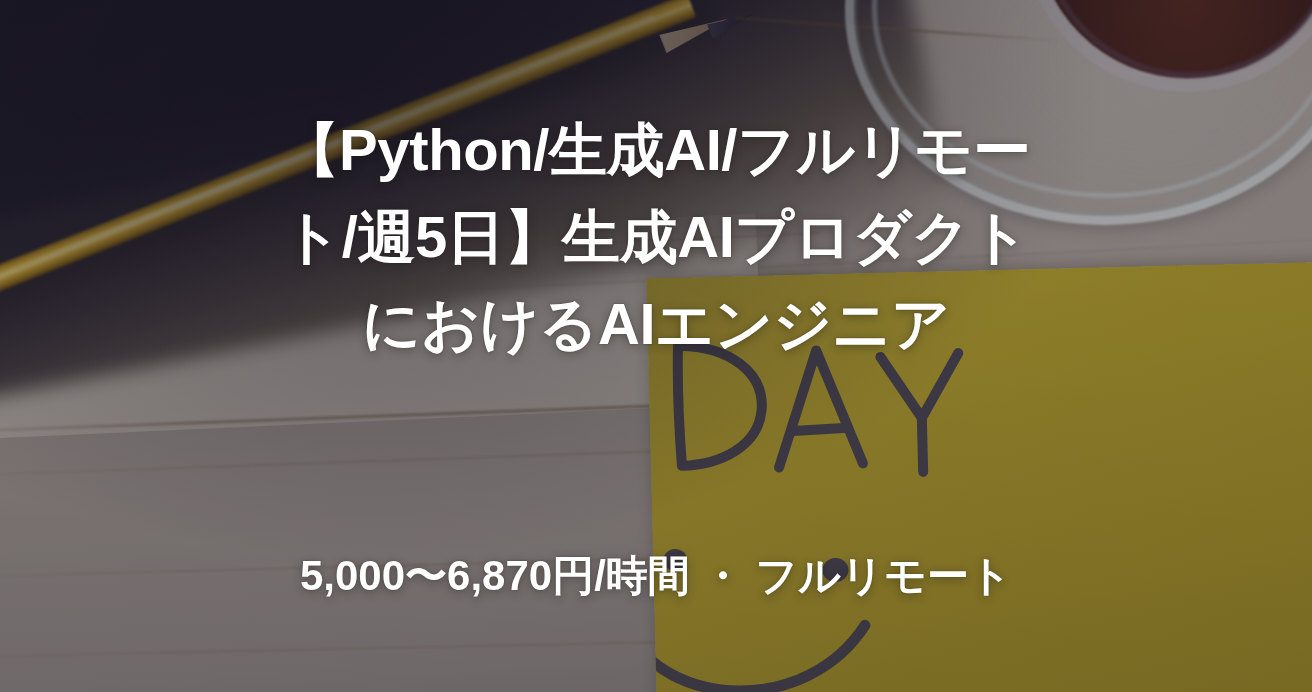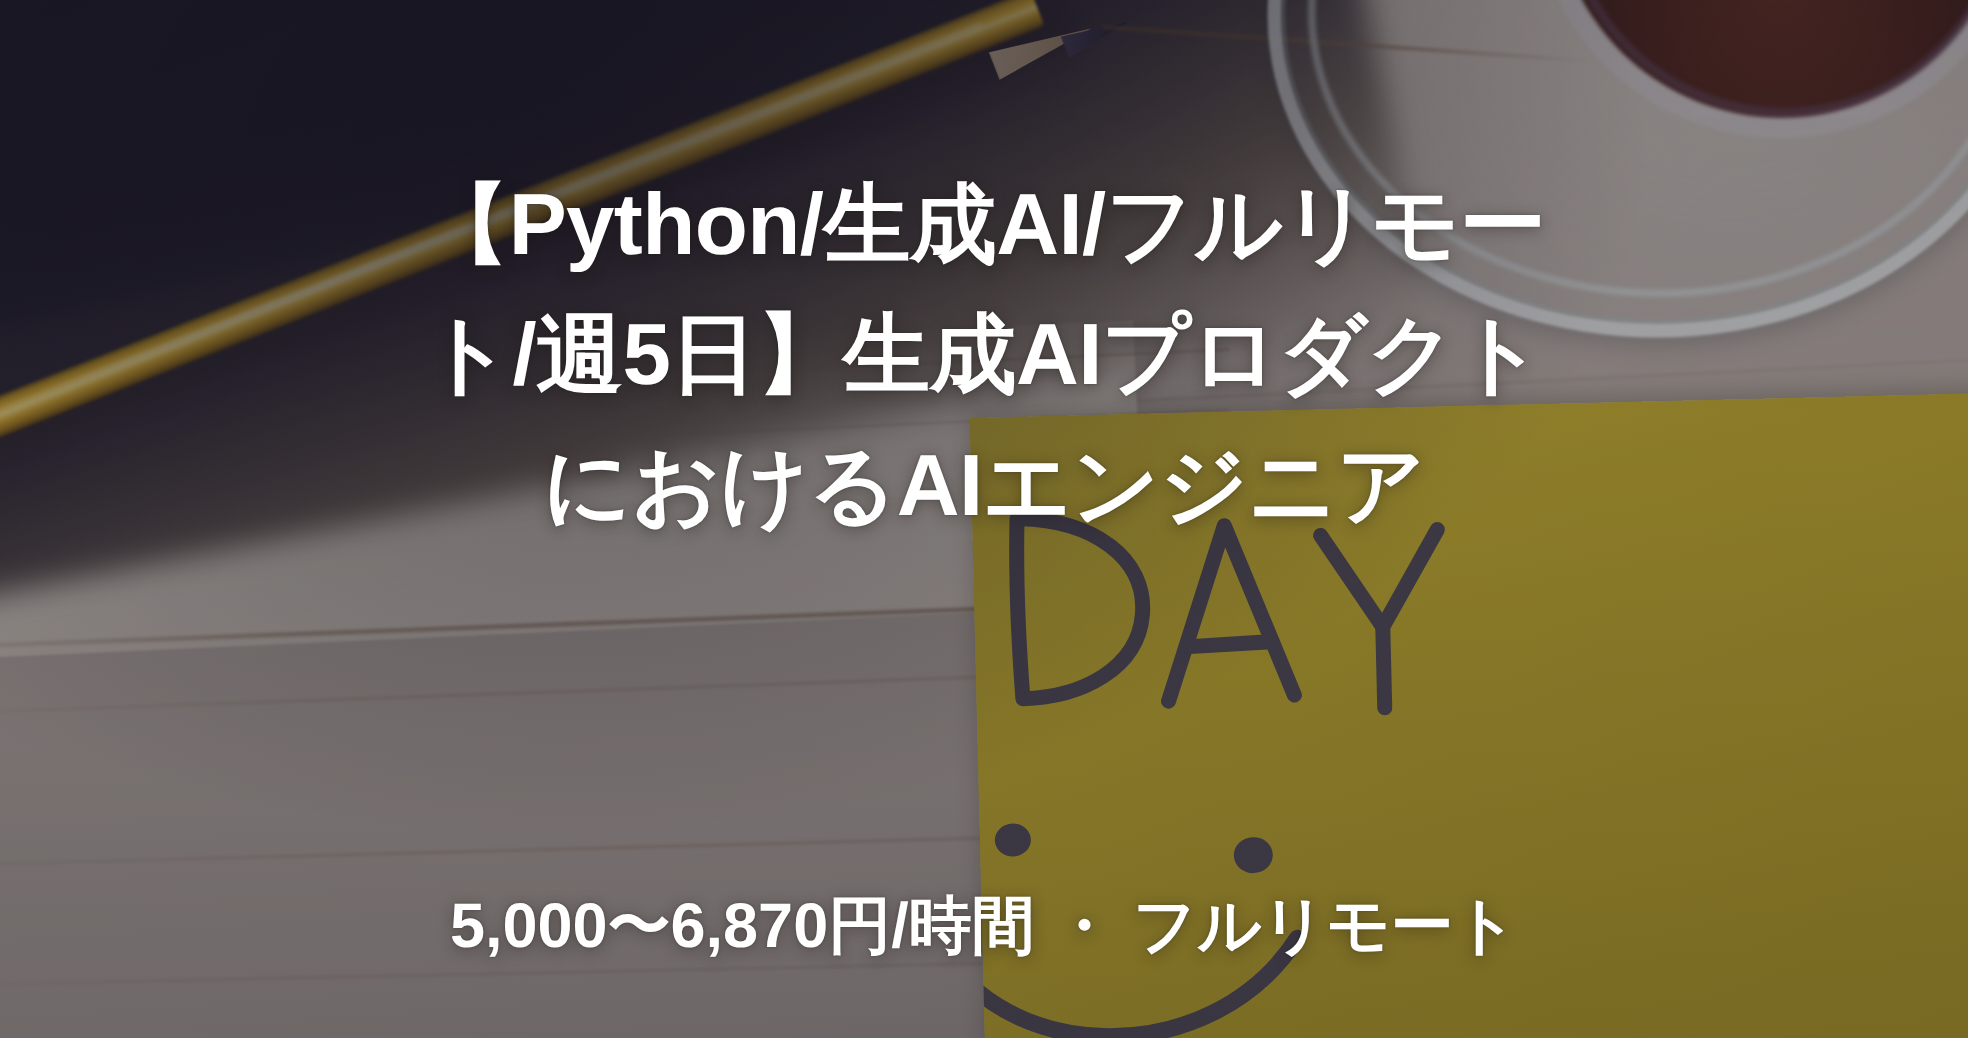--- a/index.html
+++ b/index.html
@@ -220,21 +220,20 @@
     text-shadow:0 2px 10px rgba(30,25,20,.40), 0 0 2px rgba(30,25,20,.35);
     word-break:break-word;
   }
   .subtitle {
     position:absolute;
     top:548px; left:0; right:0;
     font-size:42px;
     font-weight:700;
     letter-spacing:0px;
     text-shadow:0 2px 10px rgba(30,25,20,.40), 0 0 2px rgba(30,25,20,.35);
-    margin-top:41px;
   }
 </style>
 </head>
 <body>
 
 <div class="banner">
 
   <div class="photo">
 
     <div class="desk"></div>

